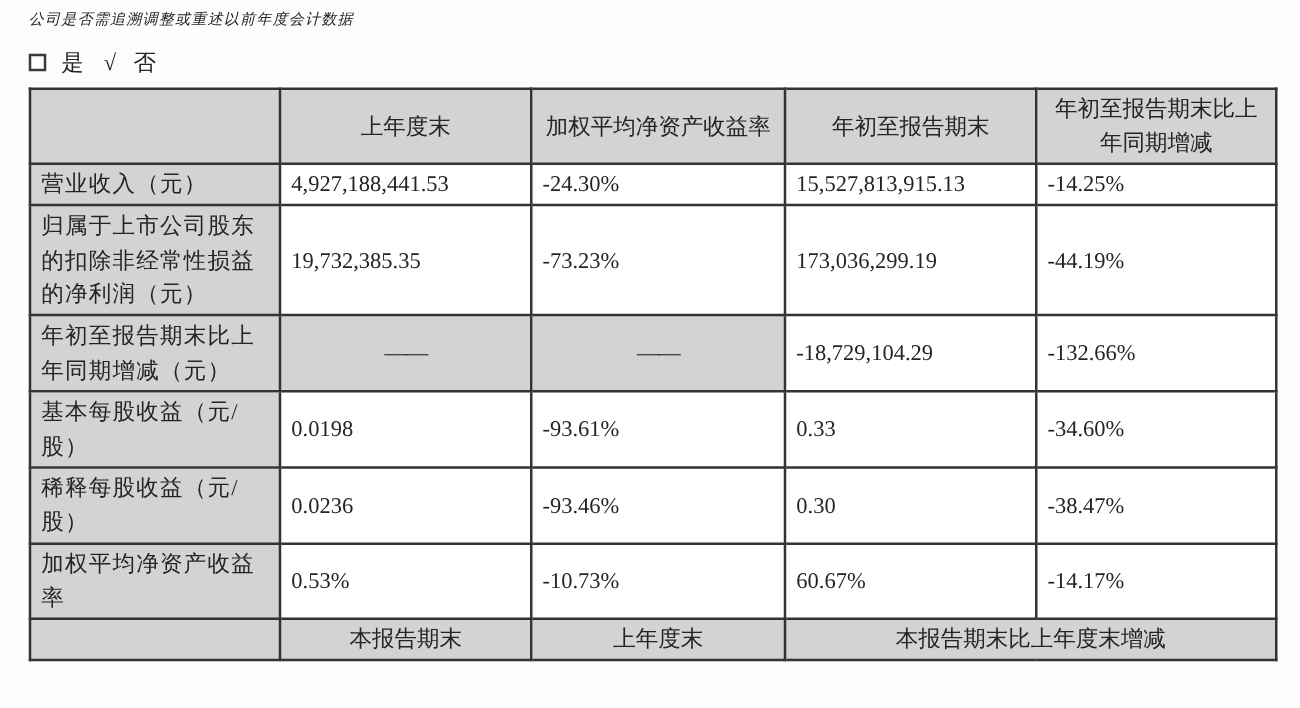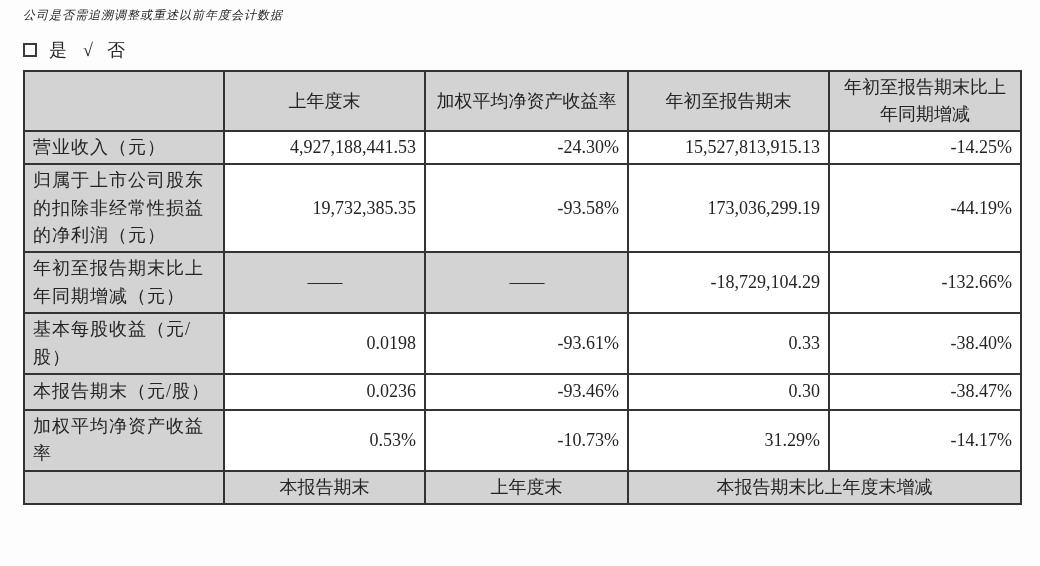--- a/index.html
+++ b/index.html
@@ -72,21 +72,21 @@
   }
   td.hdr {
     background: #d3d3d3;
     text-align: center;
     line-height: 1.5;
     padding-left: 6px;
     padding-right: 6px;
   }
   td.val {
     background: #ffffff;
-    text-align: right;
+    text-align: left;
     font-variant-numeric: tabular-nums;
   }
   td.dash {
     background: #d3d3d3;
     text-align: center;
     letter-spacing: -1px;
   }
 </style>
 </head>
 <body>
@@ -125,54 +125,54 @@
       <td class="val">4,927,188,441.53</td>
       <td class="val">-24.30%</td>
       <td class="val">15,527,813,915.13</td>
       <td class="val">-14.25%</td>
     </tr>
 
 
     <tr style="height:85px">
       <td class="lbl">归属于上市公司股东的扣除非经常性损益的净利润（元）</td>
       <td class="val">19,732,385.35</td>
-      <td class="val">-93.58%</td>
+      <td class="val">-73.23%</td>
       <td class="val">173,036,299.19</td>
       <td class="val">-44.19%</td>
     </tr>
 
     <tr style="height:53px">
       <td class="lbl">年初至报告期末比上年同期增减（元）</td>
       <td class="dash">——</td>
       <td class="dash">——</td>
       <td class="val">-18,729,104.29</td>
       <td class="val">-132.66%</td>
     </tr>
 
     <tr style="height:36px">
       <td class="lbl">基本每股收益（元/股）</td>
       <td class="val">0.0198</td>
       <td class="val">-93.61%</td>
       <td class="val">0.33</td>
-      <td class="val">-38.40%</td>
+      <td class="val">-34.60%</td>
     </tr>
 
     <tr style="height:36px">
-      <td class="lbl">本报告期末（元/股）</td>
+      <td class="lbl">稀释每股收益（元/股）</td>
       <td class="val">0.0236</td>
       <td class="val">-93.46%</td>
       <td class="val">0.30</td>
       <td class="val">-38.47%</td>
     </tr>
 
     <tr style="height:57px">
       <td class="lbl">加权平均净资产收益率</td>
       <td class="val">0.53%</td>
       <td class="val">-10.73%</td>
-      <td class="val">31.29%</td>
+      <td class="val">60.67%</td>
       <td class="val">-14.17%</td>
     </tr>
 
     <tr style="height:31px">
       <td class="hdr"></td>
       <td class="hdr">本报告期末</td>
       <td class="hdr">上年度末</td>
       <td class="hdr" colspan="2">本报告期末比上年度末增减</td>
     </tr>
 

